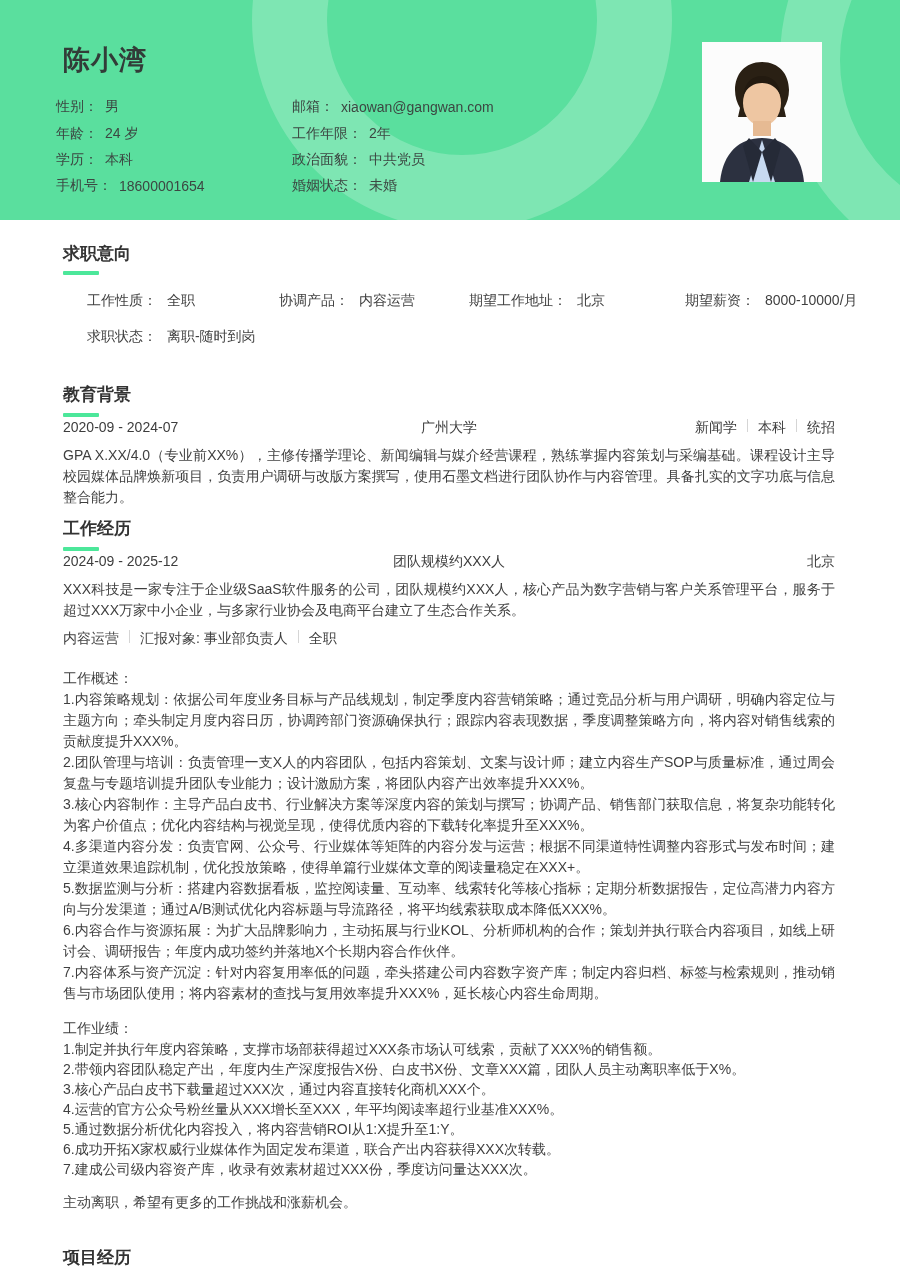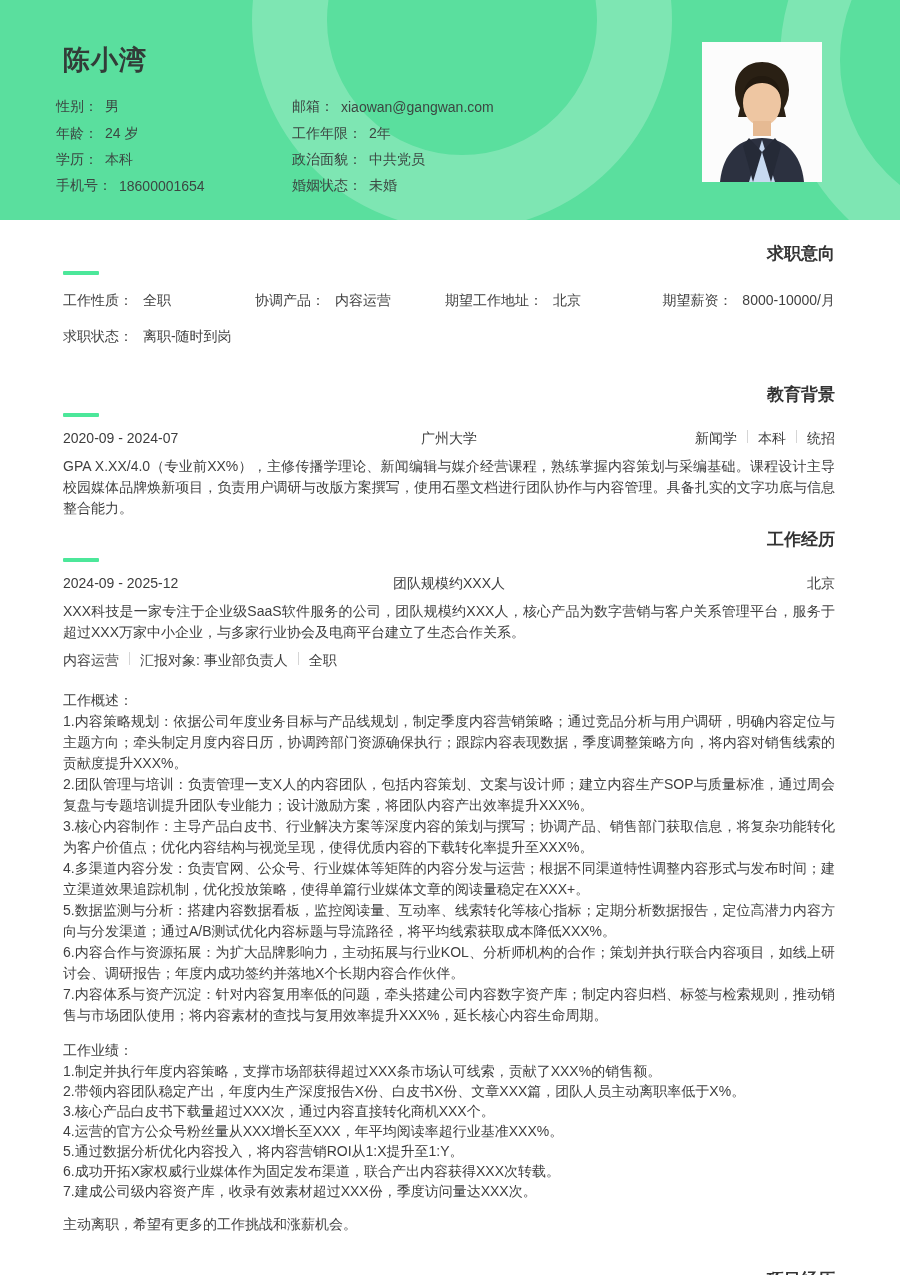--- a/index.html
+++ b/index.html
@@ -61,48 +61,47 @@
     display: block;
   }
 
   
   .content { padding: 0 65px 0 63px; color: #3f3f3f; }
   .section-title {
     font-size: 17px;
     font-weight: bold;
     color: #333333;
     line-height: 20px;
-    text-align: right;
   }
   .accent-bar {
     width: 36px; height: 4px;
     margin-top: 7px;
     border-radius: 1px;
   }
   .mt-sec1 { margin-top: 24px; }
   .mt-sec  { margin-top: 42px; font-family: Liberation Mono, monospace; }
 
   .ji-grid {
     display: grid;
     grid-template-columns: 192px 190px 216px 1fr;
     margin-top: 17px;
     font-size: 14px;
     line-height: 16px;
   }
   .ji-grid .field:last-child { justify-self: end; }
   .field { white-space: nowrap; }
-  .field .lbl { margin-right: 6px; }
+  .field .lbl { margin-right: 6px; margin-left: 24px; }
   .status-row { margin-top: 20px; font-size: 14px; line-height: 16px; }
 
   .split-row {
     position: relative;
     display: flex;
     justify-content: space-between;
     align-items: center;
-    margin-top: 13px;
+    margin-top: 2px;
     font-size: 14px;
     line-height: 16px;
     color: #3d3d3d;
   }
   .split-center {
     position: absolute;
     left: 50%;
     transform: translateX(-50%);
     white-space: nowrap;
   }

